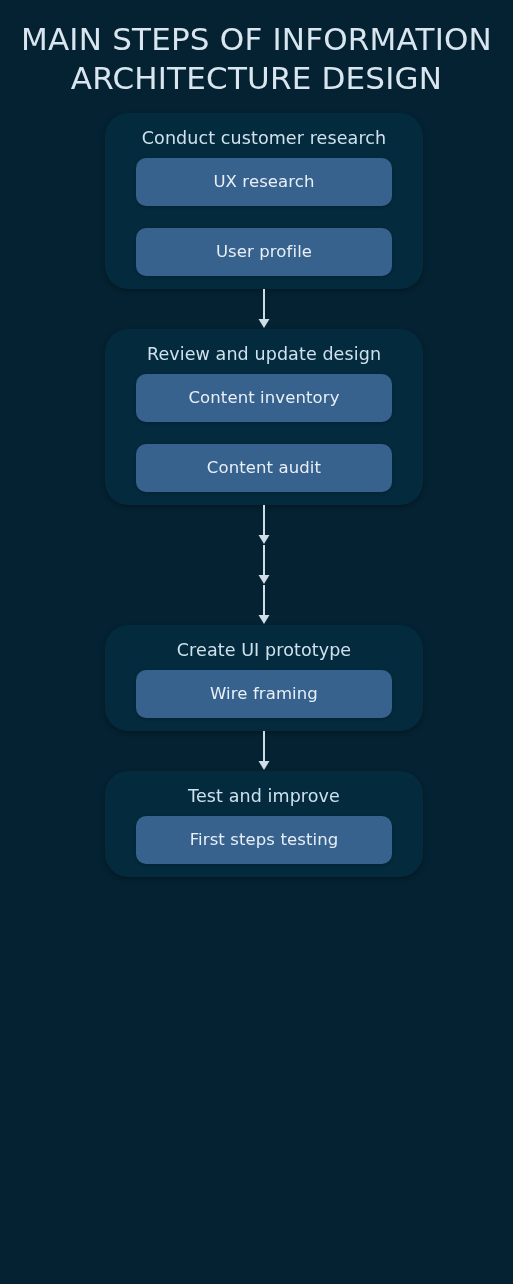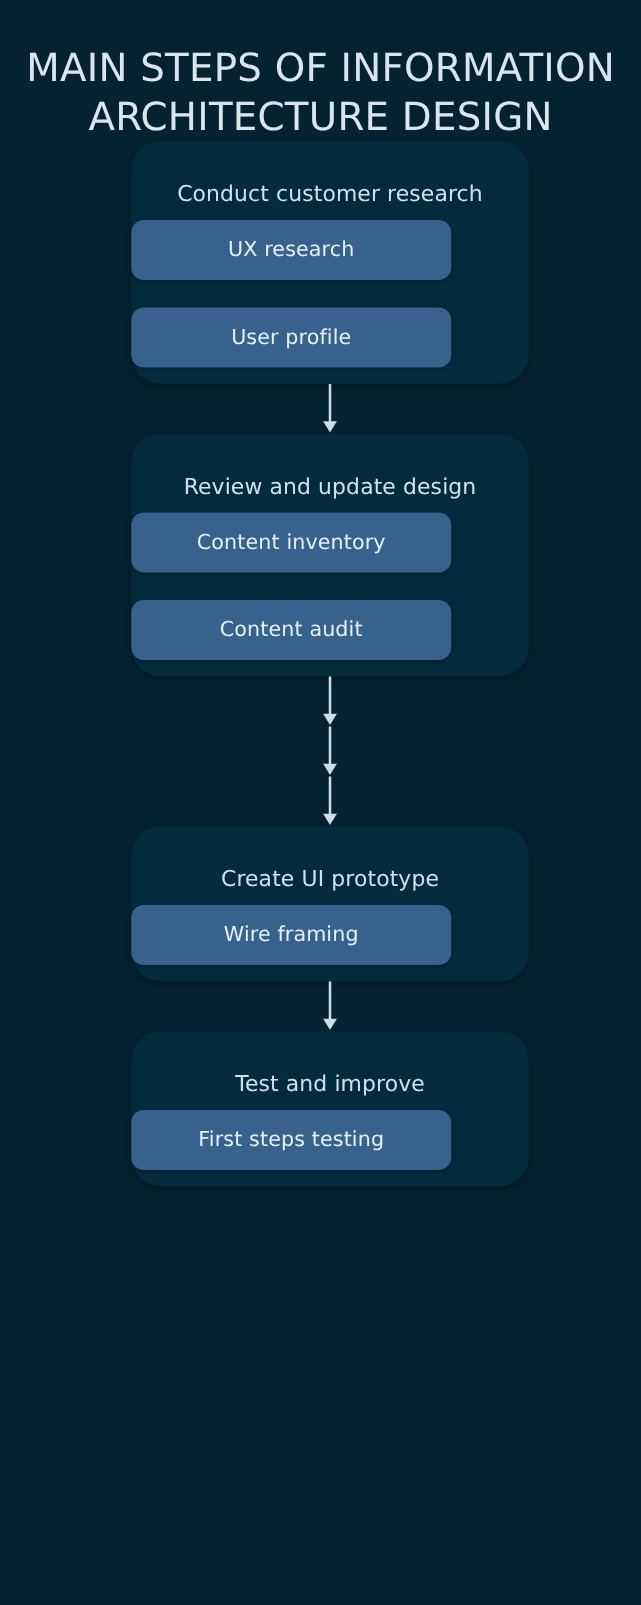--- a/index.html
+++ b/index.html
@@ -22,21 +22,21 @@
     width: 513px;
     height: 1284px;
     background: radial-gradient(140% 90% at 50% 12%, #0a2a3c 0%, #062troubles 0%, #062434 48%, #041d2b 100%);
     background-color: #052232;
     overflow: hidden;
   }
 
   
   .poster-title {
     position: absolute;
-    top: 36px;
+    top: 20px;
     left: 0;
     width: 513px;
     text-align: center;
     font-size: 31px;
     line-height: 39px;
     letter-spacing: 0.2px;
     font-weight: 400;
     color: #d9e6ef;
     font-family: "DejaVu Sans", "Liberation Sans", sans-serif;
     text-transform: uppercase;
@@ -65,26 +65,26 @@
   .card-title {
     display: block;
     text-align: center;
     font-size: 17.5px;
     line-height: 26px;
     color: #cfe1ec;
     font-weight: 400;
     letter-spacing: 0.1px;
     padding: 0 16px 2px 16px;
     white-space: pre-line;
-    margin-top: 18px;
   }
 
   .pill-stack {
     display: flex;
     flex-direction: column;
+    align-items: center;
     gap: 22px;
     padding-top: 5px;
   }
 
   .pill {
     width: 256px;
     height: 48px;
     background: #36628d;
     border-radius: 10px;
     display: flex;

